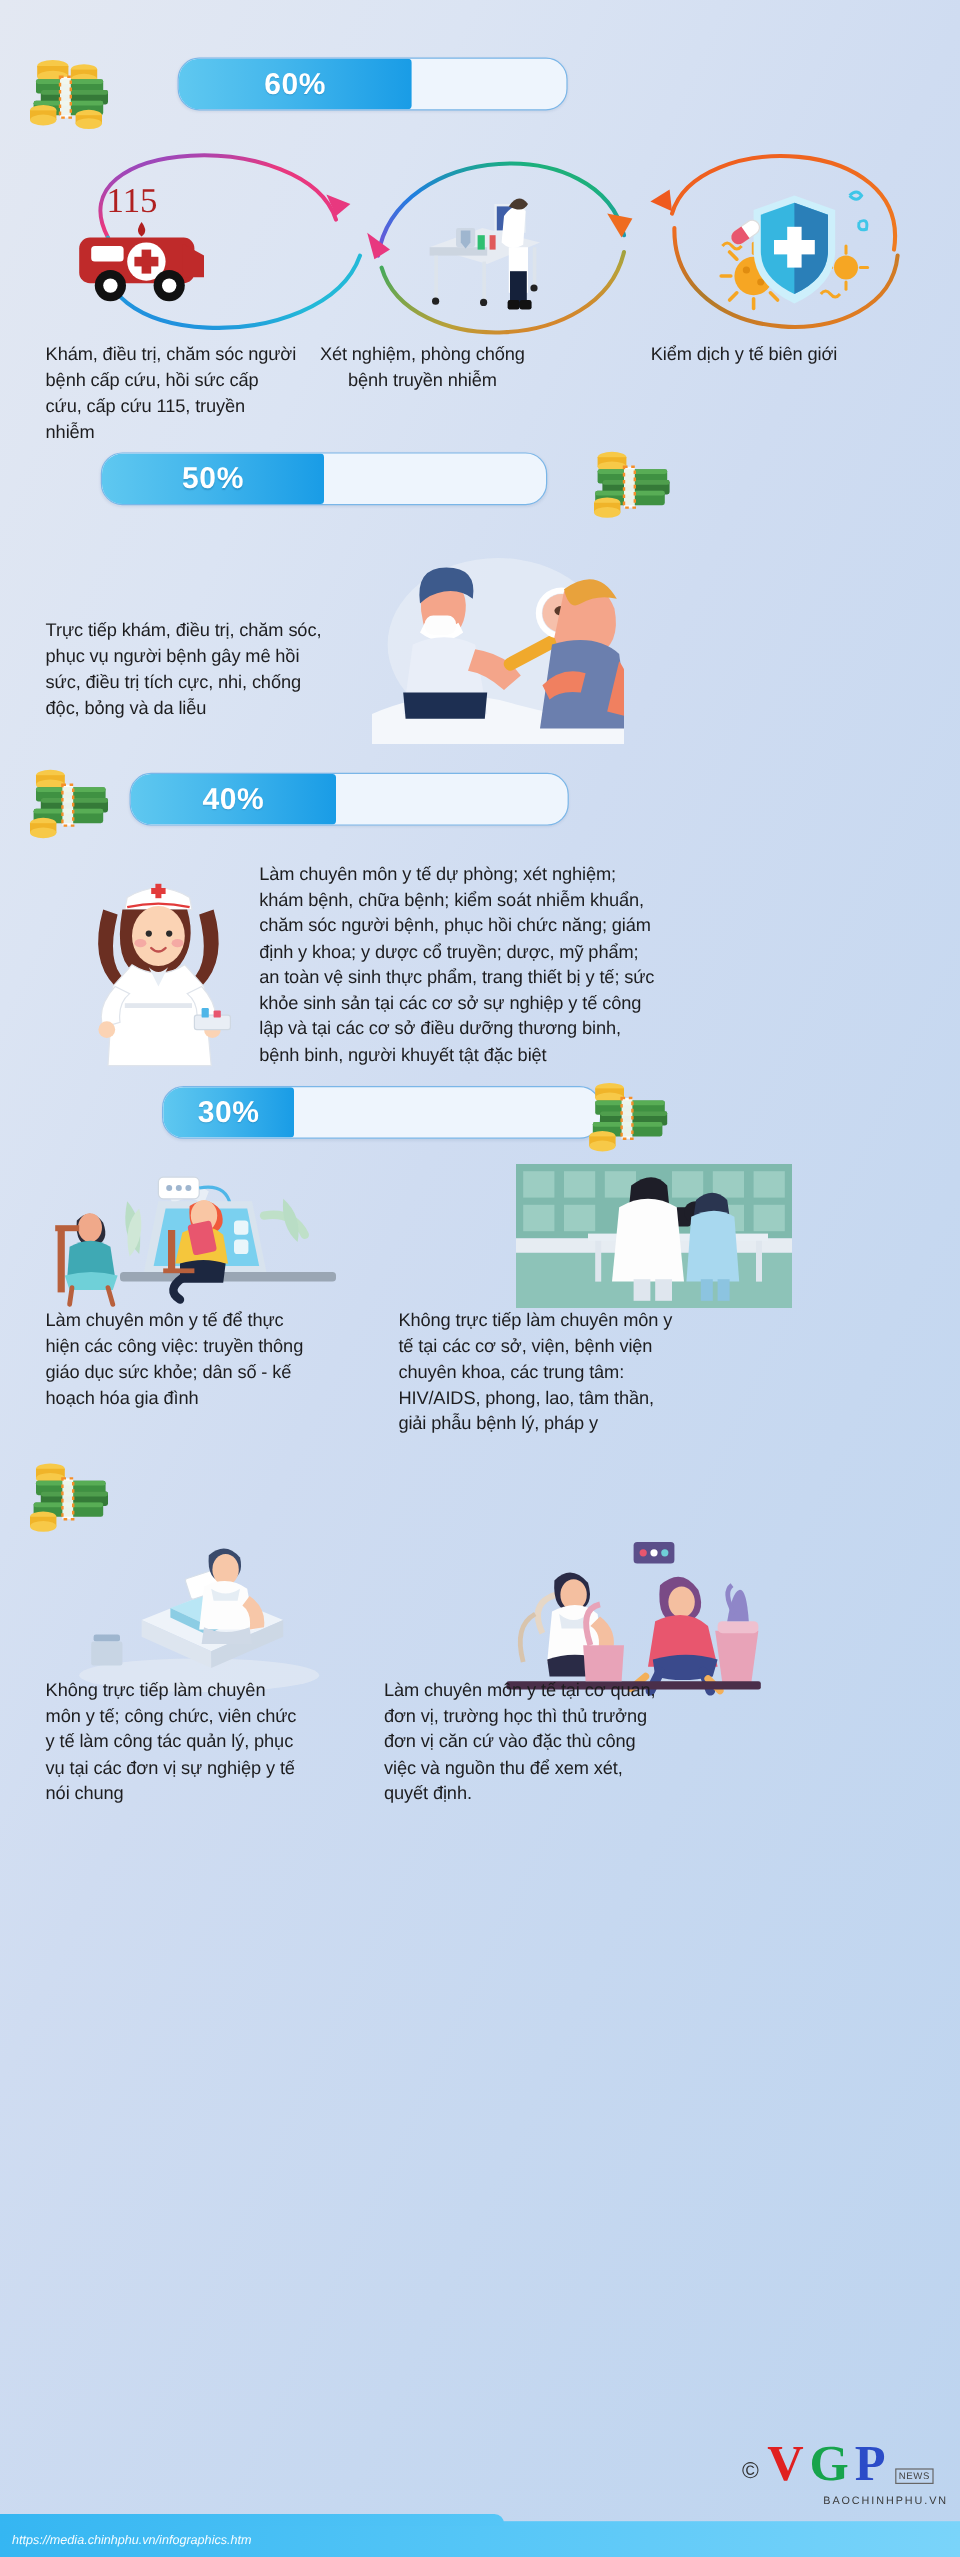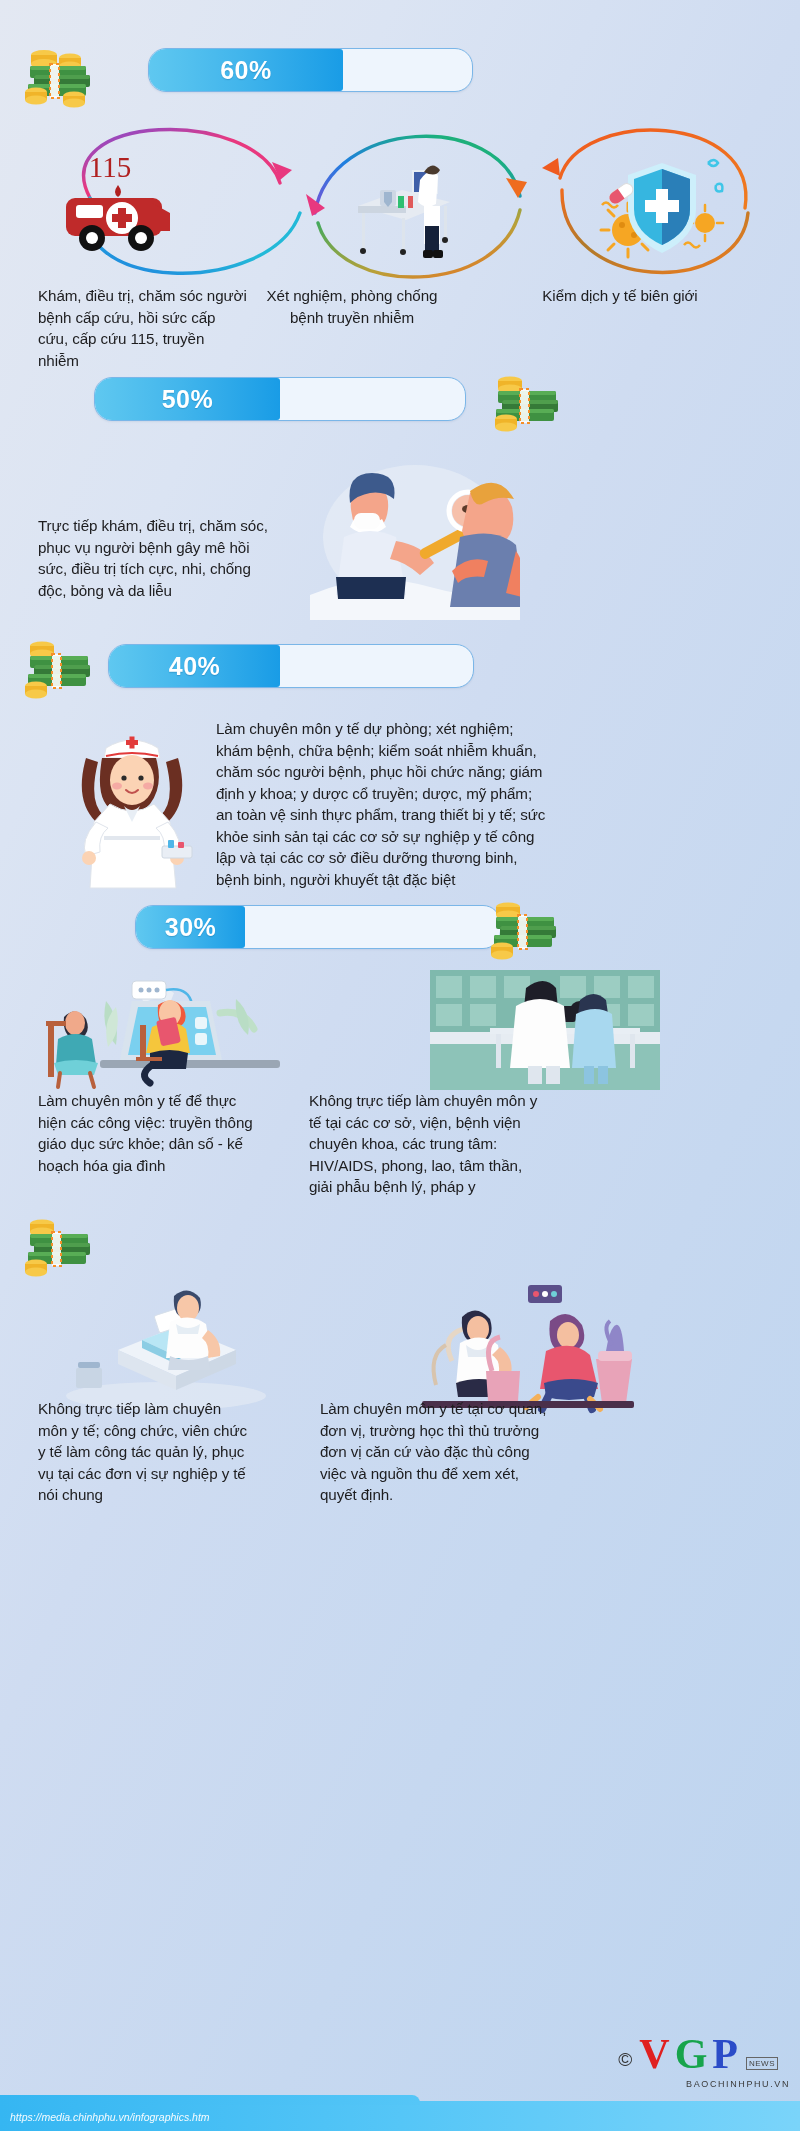--- a/index.html
+++ b/index.html
@@ -266,21 +266,21 @@
       <path d="M126 40 q8 -4 6 6 q-8 2 -6 -6" fill="none" stroke="#3fc6e8" stroke-width="2.5"></path>
       <path d="M12 60 q4 -5 8 0 q4 5 8 0" fill="none" stroke="#f6a623" stroke-width="2.5"></path>
       <path d="M94 100 q4 -5 8 0 q4 5 8 0" fill="none" stroke="#f6a623" stroke-width="2.5"></path>
     </svg>
   </div>
 
   <div class="cap" style="left:38px; top:285px; width:210px;">Khám, điều trị, chăm sóc người bệnh cấp cứu, hồi sức cấp cứu, cấp cứu 115, truyền nhiễm</div>
   <div class="cap center" style="left:262px; top:285px; width:180px;">Xét nghiệm, phòng chống bệnh truyền nhiễm</div>
   <div class="cap center" style="left:465px; top:285px; width:310px;">Kiểm dịch y tế biên giới</div>
 
-  <div class="bar-row" style="left:94px; top:377px;">
+  <div class="bar-row" style="left:84px; top:377px;">
     <div class="bar-track" style="width:372px;">
       <div class="bar-fill" style="width:50%;">
         <span class="bar-label">50%</span>
       </div>
     </div>
   </div>
   <div class="money" style="left:490px; top:365px;">
     <svg viewBox="0 0 78 70" aria-hidden="true">
       <ellipse cx="20" cy="16" rx="12" ry="4.5" fill="#f7c948"></ellipse>
         <rect x="8" y="16" width="24" height="8" fill="#f0b429"></rect>
@@ -471,21 +471,21 @@
       <rect x="98" y="96" width="14" height="18" fill="#dfe6ee"></rect>
       <rect x="116" y="96" width="14" height="18" fill="#dfe6ee"></rect>
       <path d="M150 30 q14 -12 26 0 l2 14 h-30z" fill="#2a3550"></path>
       <path d="M146 44 q20 -10 36 0 l4 54 h-44z" fill="#a8d8ef"></path>
       <rect x="154" y="96" width="10" height="18" fill="#8cc4e0"></rect>
       <rect x="168" y="96" width="10" height="18" fill="#8cc4e0"></rect>
     </svg>
   </div>
 
   <div class="cap" style="left:38px; top:1090px; width:230px;">Làm chuyên môn y tế để thực hiện các công việc: truyền thông giáo dục sức khỏe; dân số - kế hoạch hóa gia đình</div>
-  <div class="cap" style="left:309px; top:1090px; width:235px;">Không trực tiếp làm chuyên môn y tế tại các cơ sở, viện, bệnh viện chuyên khoa, các trung tâm: HIV/AIDS, phong, lao, tâm thần, giải phẫu bệnh lý, pháp y</div>
+  <div class="cap" style="left:332px; top:1090px; width:235px;">Không trực tiếp làm chuyên môn y tế tại các cơ sở, viện, bệnh viện chuyên khoa, các trung tâm: HIV/AIDS, phong, lao, tâm thần, giải phẫu bệnh lý, pháp y</div>
 
   <div class="money" style="left:22px; top:1210px;">
     <svg viewBox="0 0 78 70" aria-hidden="true">
       <ellipse cx="20" cy="14" rx="12" ry="4.5" fill="#f7c948"></ellipse>
         <rect x="8" y="14" width="24" height="8" fill="#f0b429"></rect>
         <ellipse cx="20" cy="22" rx="12" ry="4.5" fill="#f7c948"></ellipse>
       <rect x="8" y="24" width="58" height="12" rx="2" fill="#3f9142"></rect>
         <rect x="8" y="24" width="58" height="4" rx="2" fill="#58ad55"></rect>
       <rect x="12" y="33" width="56" height="12" rx="2" fill="#357a38"></rect>
         <rect x="12" y="33" width="56" height="4" rx="2" fill="#4f9e4d"></rect>

